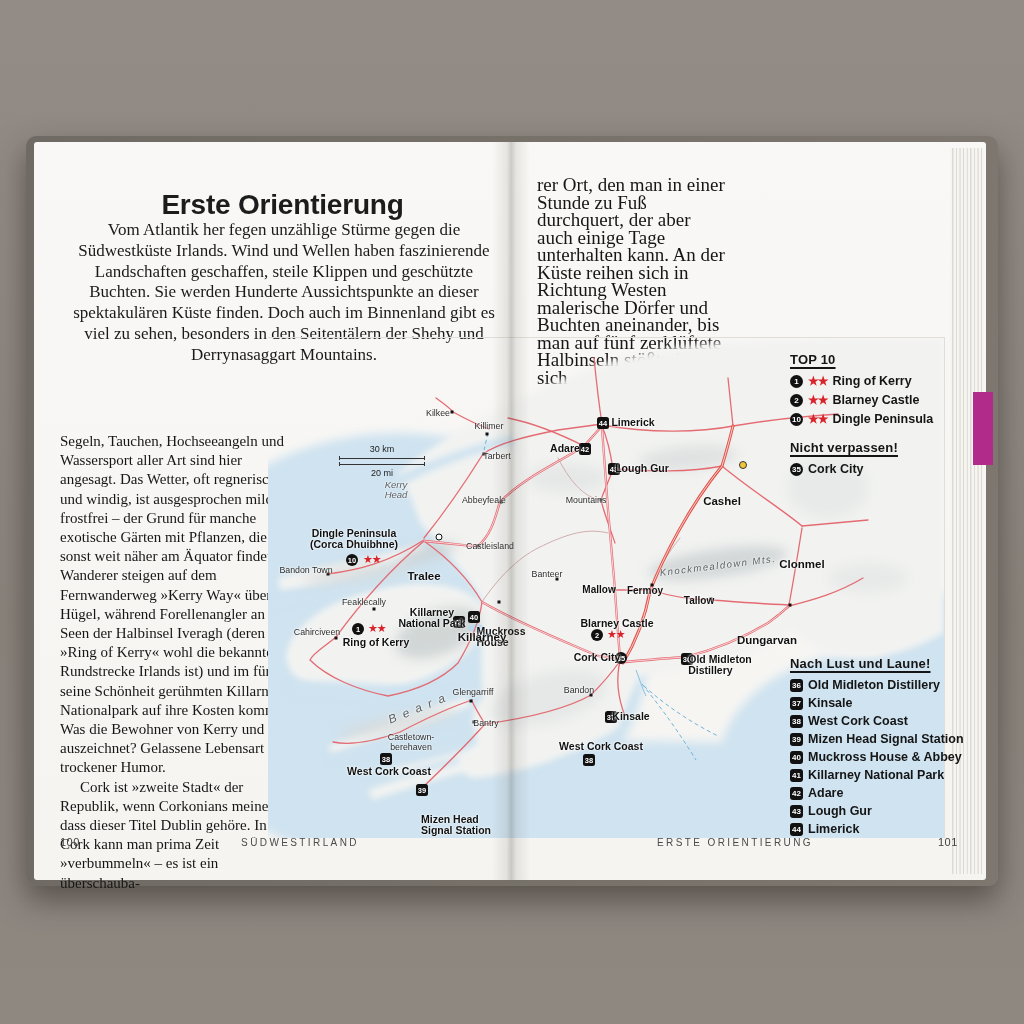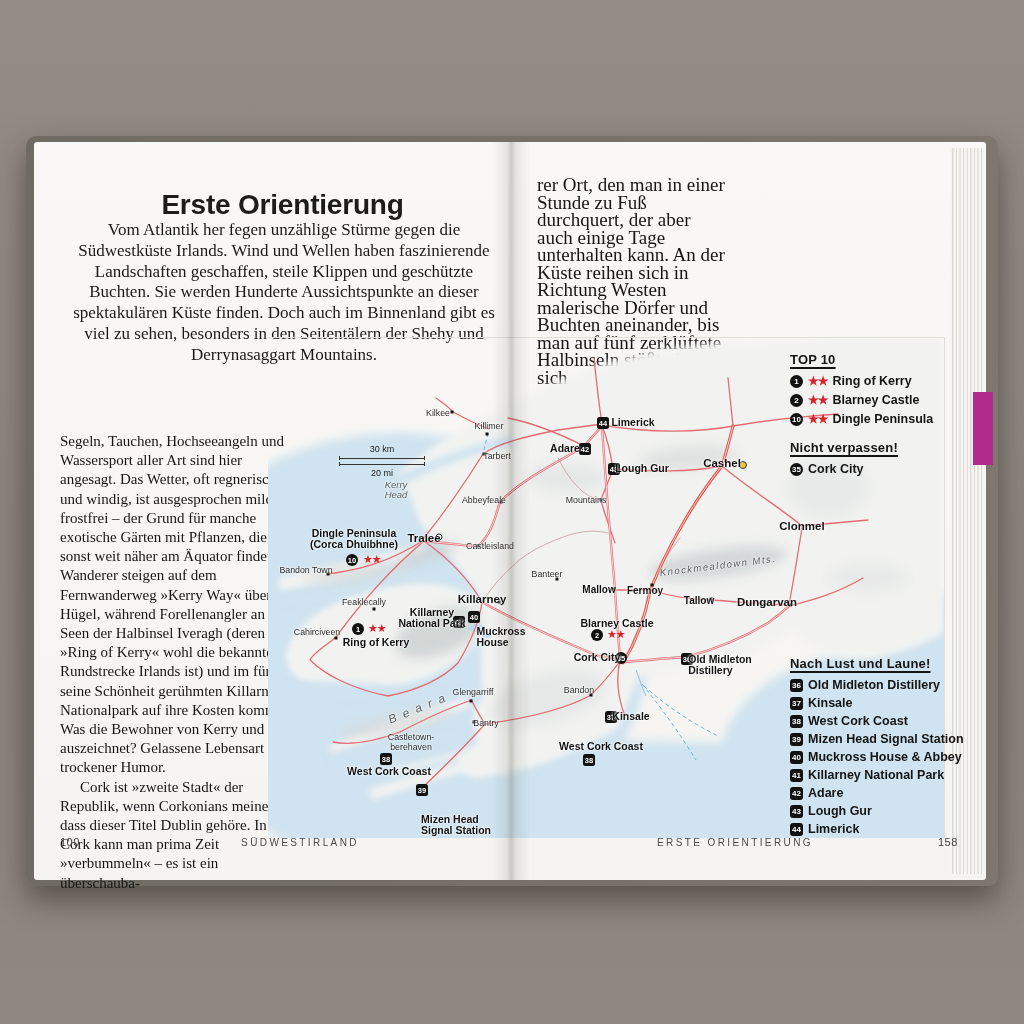--- a/index.html
+++ b/index.html
@@ -26,21 +26,21 @@
   .secname{position:absolute;top:837px;font-size:10px;color:#4a4a4a;letter-spacing:2.4px;font-weight:500;text-align:center;}
 
   
   .map{position:absolute;left:268px;top:337px;width:676px;height:500px;z-index:10;border-top:1px solid #e0ded8;border-right:1px solid #e0ded8;}
   .map svg{position:absolute;left:0;top:0;}
   .map-labels{position:absolute;left:0;top:0;width:676px;height:500px;}
   .map-label{position:absolute;transform:translate(-50%,-50%);white-space:pre-line;text-align:center;color:#111;
     text-shadow:0 0 2px rgba(255,255,255,.95),0 0 3px rgba(255,255,255,.8);line-height:1.08;}
   .map-label.sight{font-size:10.5px;font-weight:700;}
   .map-label.left{text-align:left;}
-  .map-label.major{font-size:11.5px;font-weight:700;}
+  .map-label.major{font-size:11.5px;font-weight:700;margin-top:38px;}
   .map-label.med{font-size:10px;font-weight:700;}
   .map-label.small{font-size:8.8px;font-weight:400;color:#2c2c2c;}
   .map-label.region{font-size:9.5px;font-style:italic;color:#5a5f62;font-weight:400;}
   .map-dot{position:absolute;width:3px;height:3px;background:#111;transform:translate(-50%,-50%);}
   .map-dot.ring{width:5px;height:5px;background:#fff;border:1px solid #111;border-radius:50%;}
   .map-dot.yellow{width:6px;height:6px;background:#f0c537;border:1px solid #333;border-radius:50%;}
   .map-badge{position:absolute;transform:translate(-50%,-50%);min-width:12px;height:12px;padding:0 1px;background:#111;color:#fff;
     font-size:7.5px;font-weight:700;display:flex;align-items:center;justify-content:center;box-sizing:border-box;}
   .map-badge.circle{border-radius:50%;}
   .map-badge.square{border-radius:2.5px;}
@@ -370,14 +370,14 @@
         </div>
       </div>
   </div>
 
   <div class="gutter"></div>
   <div class="chapter-tab"></div>
 
   <div class="pgnum" style="left:60px;">100</div>
   <div class="secname" style="left:150px;width:300px;">SÜDWESTIRLAND</div>
   <div class="secname" style="left:600px;width:270px;">ERSTE ORIENTIERUNG</div>
-  <div class="pgnum" style="left:938px;">158</div>
+  <div class="pgnum" style="left:938px;">101</div>
 </div>
 
 </body></html>

